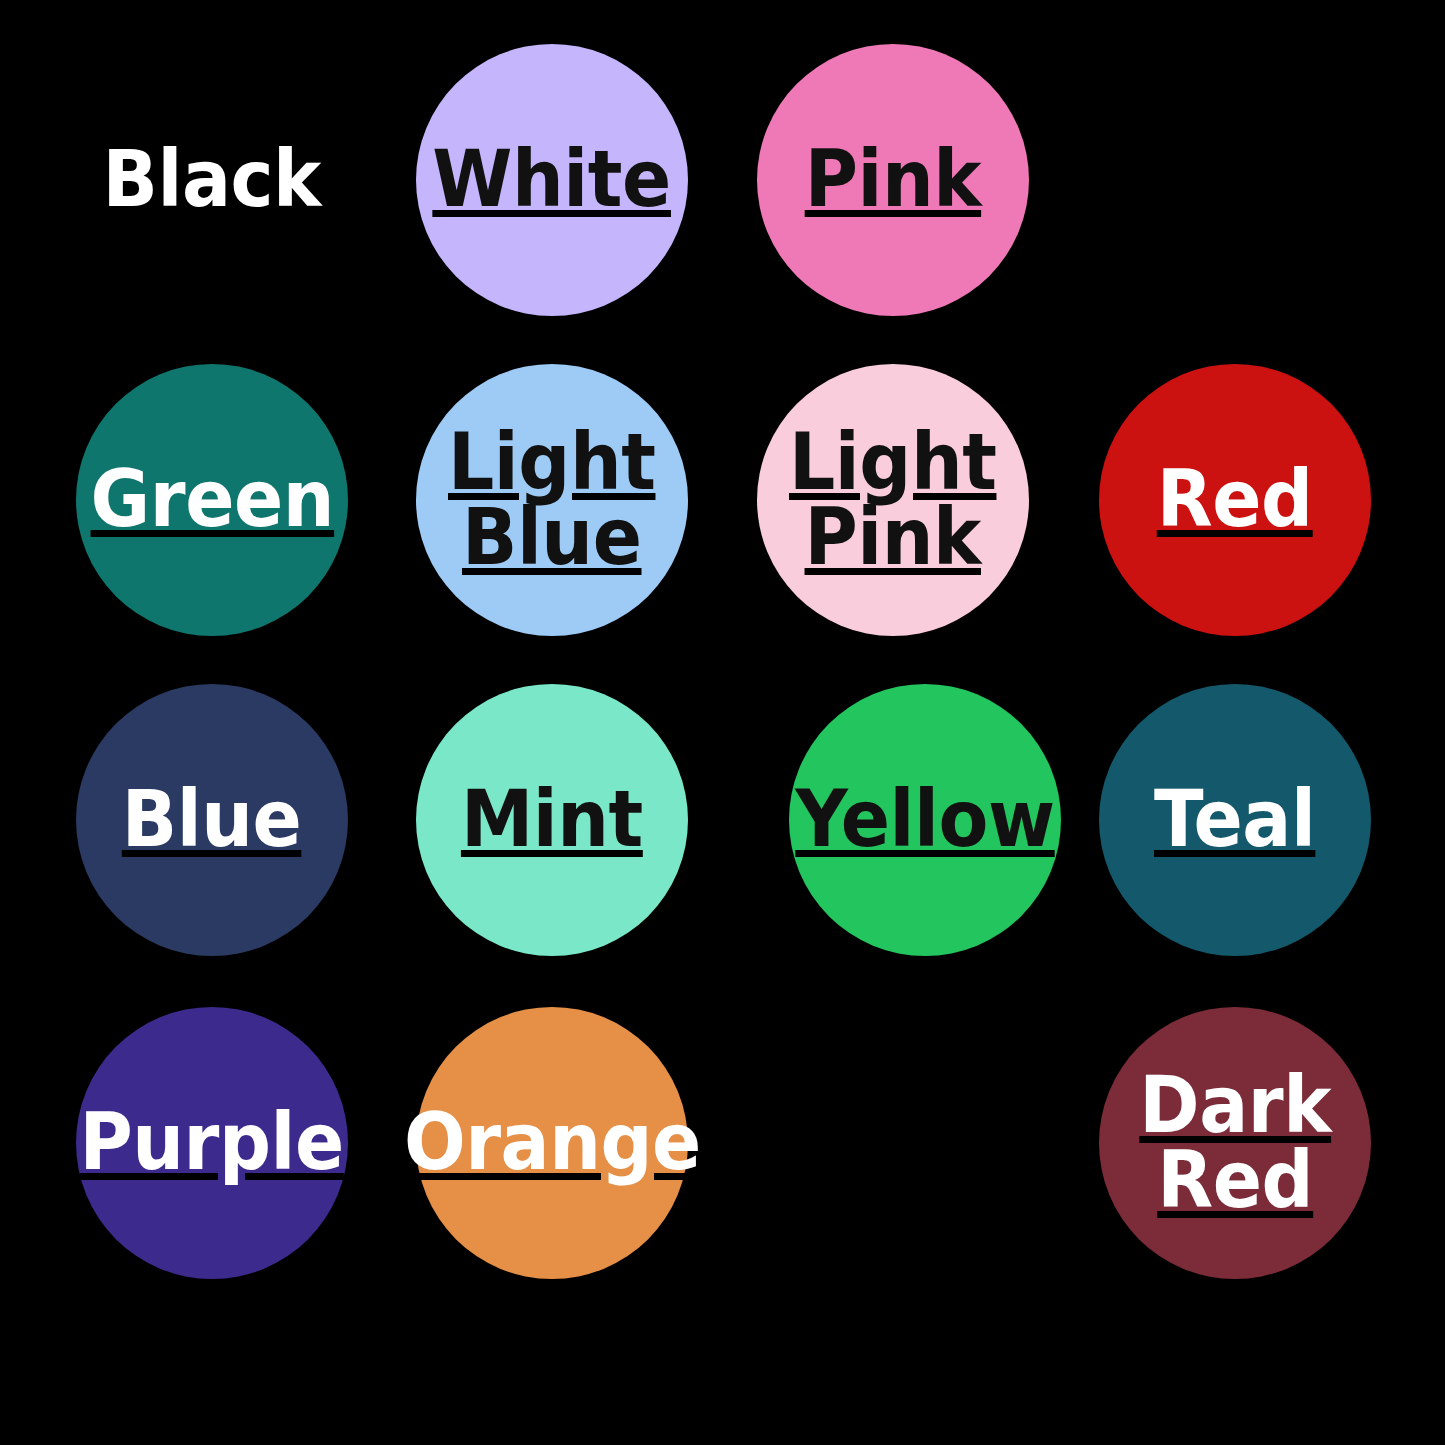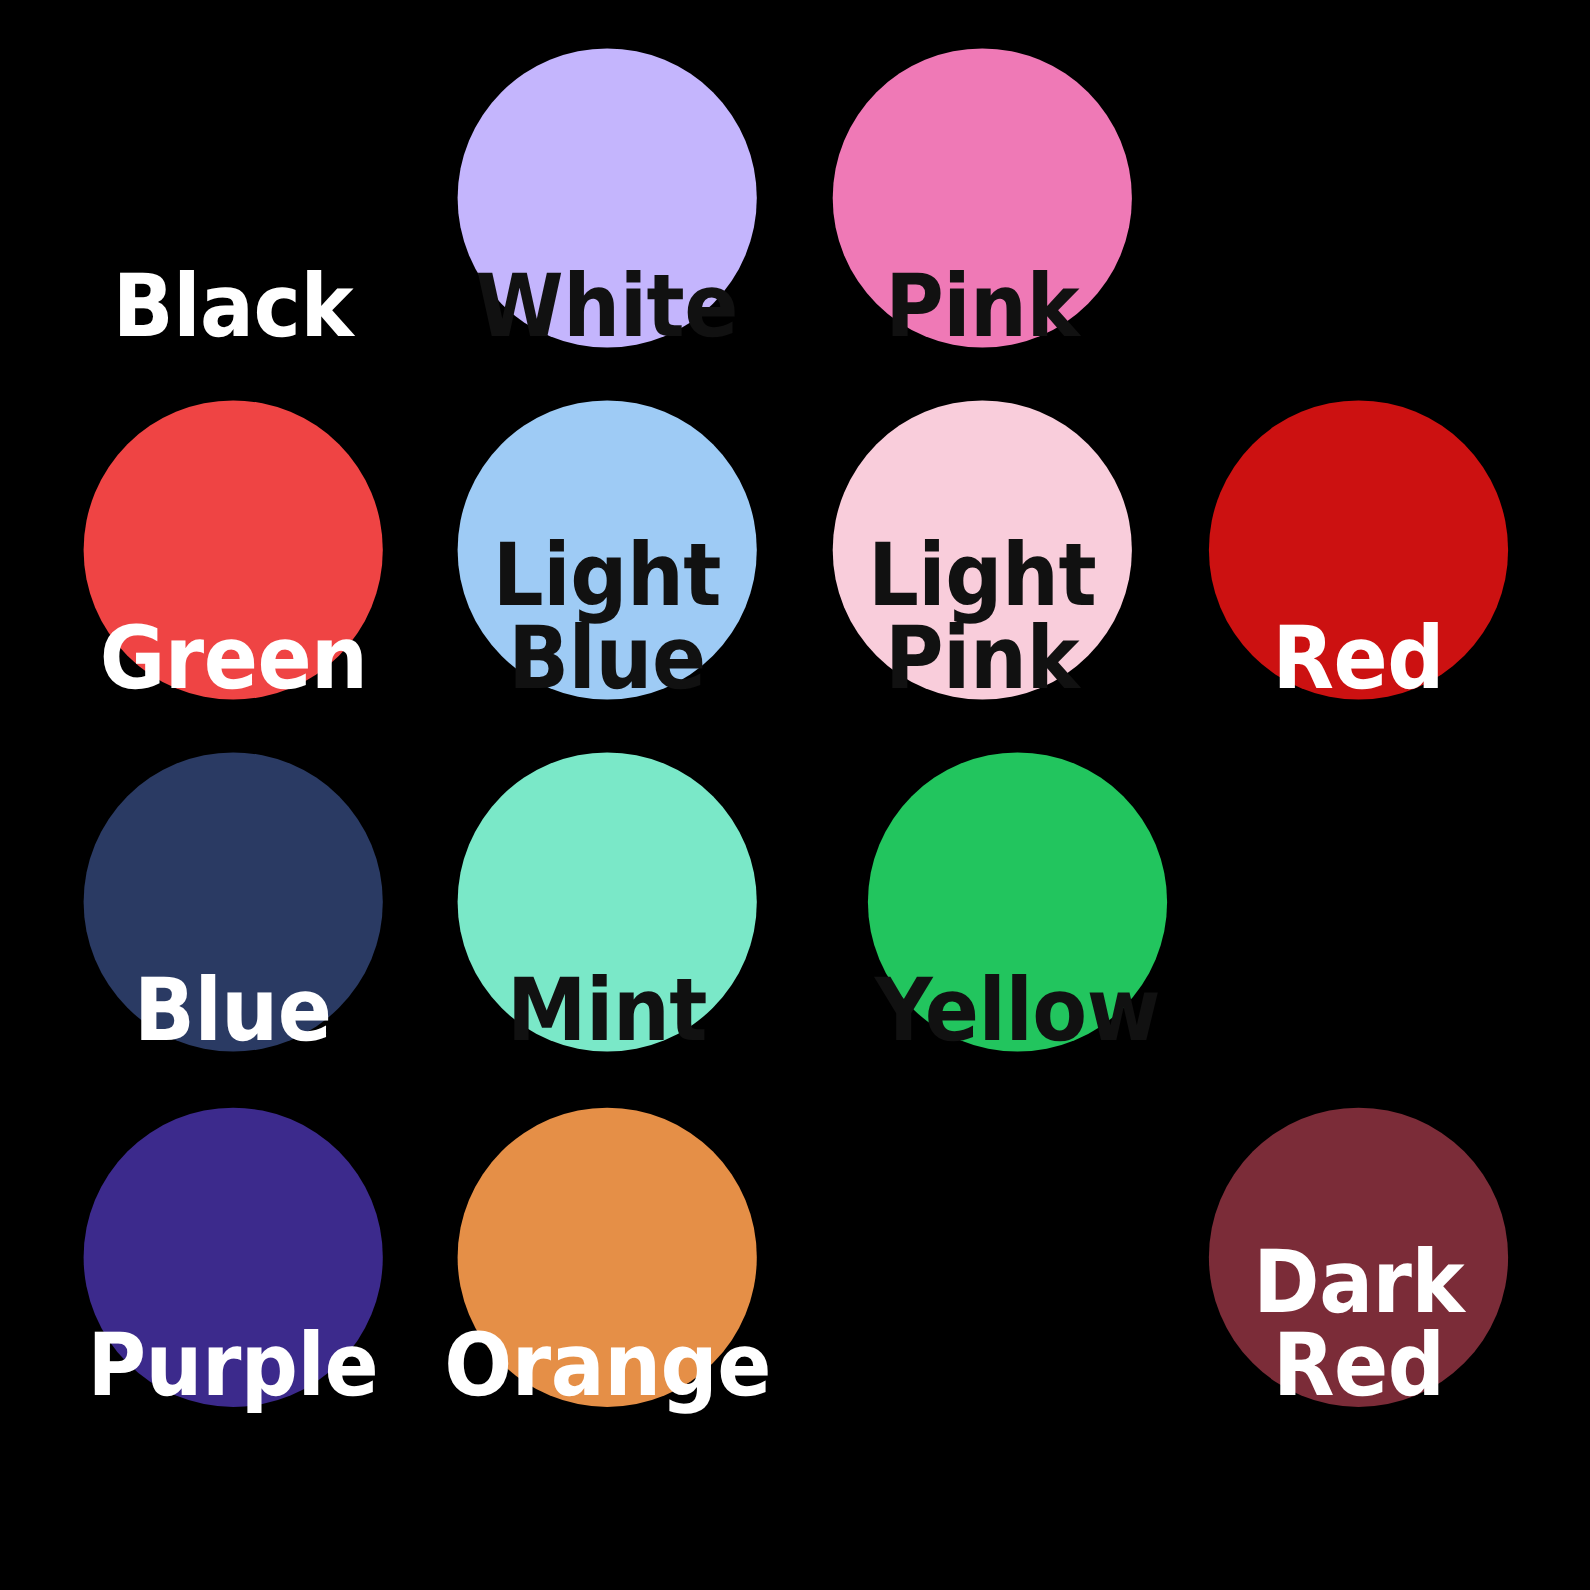--- a/index.html
+++ b/index.html
@@ -20,23 +20,24 @@
     height: 1445px;
     background: #000000;
   }
 
   .swatch {
     position: absolute;
     width: 272px;
     height: 272px;
     border-radius: 50%;
     display: flex;
-    align-items: flex-end;
+    align-items: center;
     justify-content: center;
     box-sizing: border-box;
+    text-decoration: underline;
   }
 
   .swatch-label {
     font-family: "DejaVu Sans", sans-serif;
     font-weight: bold;
     font-size: 79px;
     line-height: 0.95;
     text-align: center;
     letter-spacing: -0.5px;
     white-space: pre-line;
@@ -64,21 +65,21 @@
   <div class="swatch r1 c1" style="background: rgb(0, 0, 0);">
     <span class="swatch-label" style="color: rgb(255, 255, 255);">Black</span>
   </div>
   <div class="swatch r1 c2" style="background: #c4b5fd;">
     <span class="swatch-label" style="color: rgb(17, 17, 17);">White</span>
   </div>
   <div class="swatch r1 c3" style="background: rgb(239, 121, 182);">
     <span class="swatch-label" style="color: rgb(17, 17, 17);">Pink</span>
   </div>
 
-  <div class="swatch r2 c1" style="background: #ef4444;">
+  <div class="swatch r2 c1" style="background: #0f766e;">
     <span class="swatch-label" style="color: rgb(255, 255, 255);">Green</span>
   </div>
   <div class="swatch r2 c2" style="background: rgb(158, 203, 245);">
     <span class="swatch-label" style="color: rgb(17, 17, 17);">Light
 Blue</span>
   </div>
   <div class="swatch r2 c3" style="background: rgb(249, 205, 219);">
     <span class="swatch-label" style="color: rgb(17, 17, 17);">Light
 Pink</span>
   </div>
@@ -88,20 +89,23 @@
 
   <div class="swatch r3 c1" style="background: rgb(42, 58, 99);">
     <span class="swatch-label" style="color: rgb(255, 255, 255);">Blue</span>
   </div>
   <div class="swatch r3 c2" style="background: rgb(122, 232, 200);">
     <span class="swatch-label" style="color: rgb(17, 17, 17);">Mint</span>
   </div>
   <div class="swatch r3 c3" style="background: #22c55e; margin-left: 32px;">
     <span class="swatch-label" style="color: rgb(17, 17, 17);">Yellow</span>
   </div>
+  <div class="swatch r3 c4" style="background: rgb(19, 89, 107);">
+    <span class="swatch-label" style="color: rgb(255, 255, 255);">Teal</span>
+  </div>
 
   <div class="swatch r4 c2" style="background: rgb(229, 143, 71);">
     <span class="swatch-label" style="color: rgb(255, 255, 255);">Orange</span>
   </div>
   <div class="swatch r4 c1" style="background: rgb(60, 42, 140);">
     <span class="swatch-label" style="color: rgb(255, 255, 255);">Purple</span>
   </div>
   <div class="swatch r4 c4" style="background: rgb(123, 44, 56);">
     <span class="swatch-label" style="color: rgb(255, 255, 255);">Dark
 Red</span>

